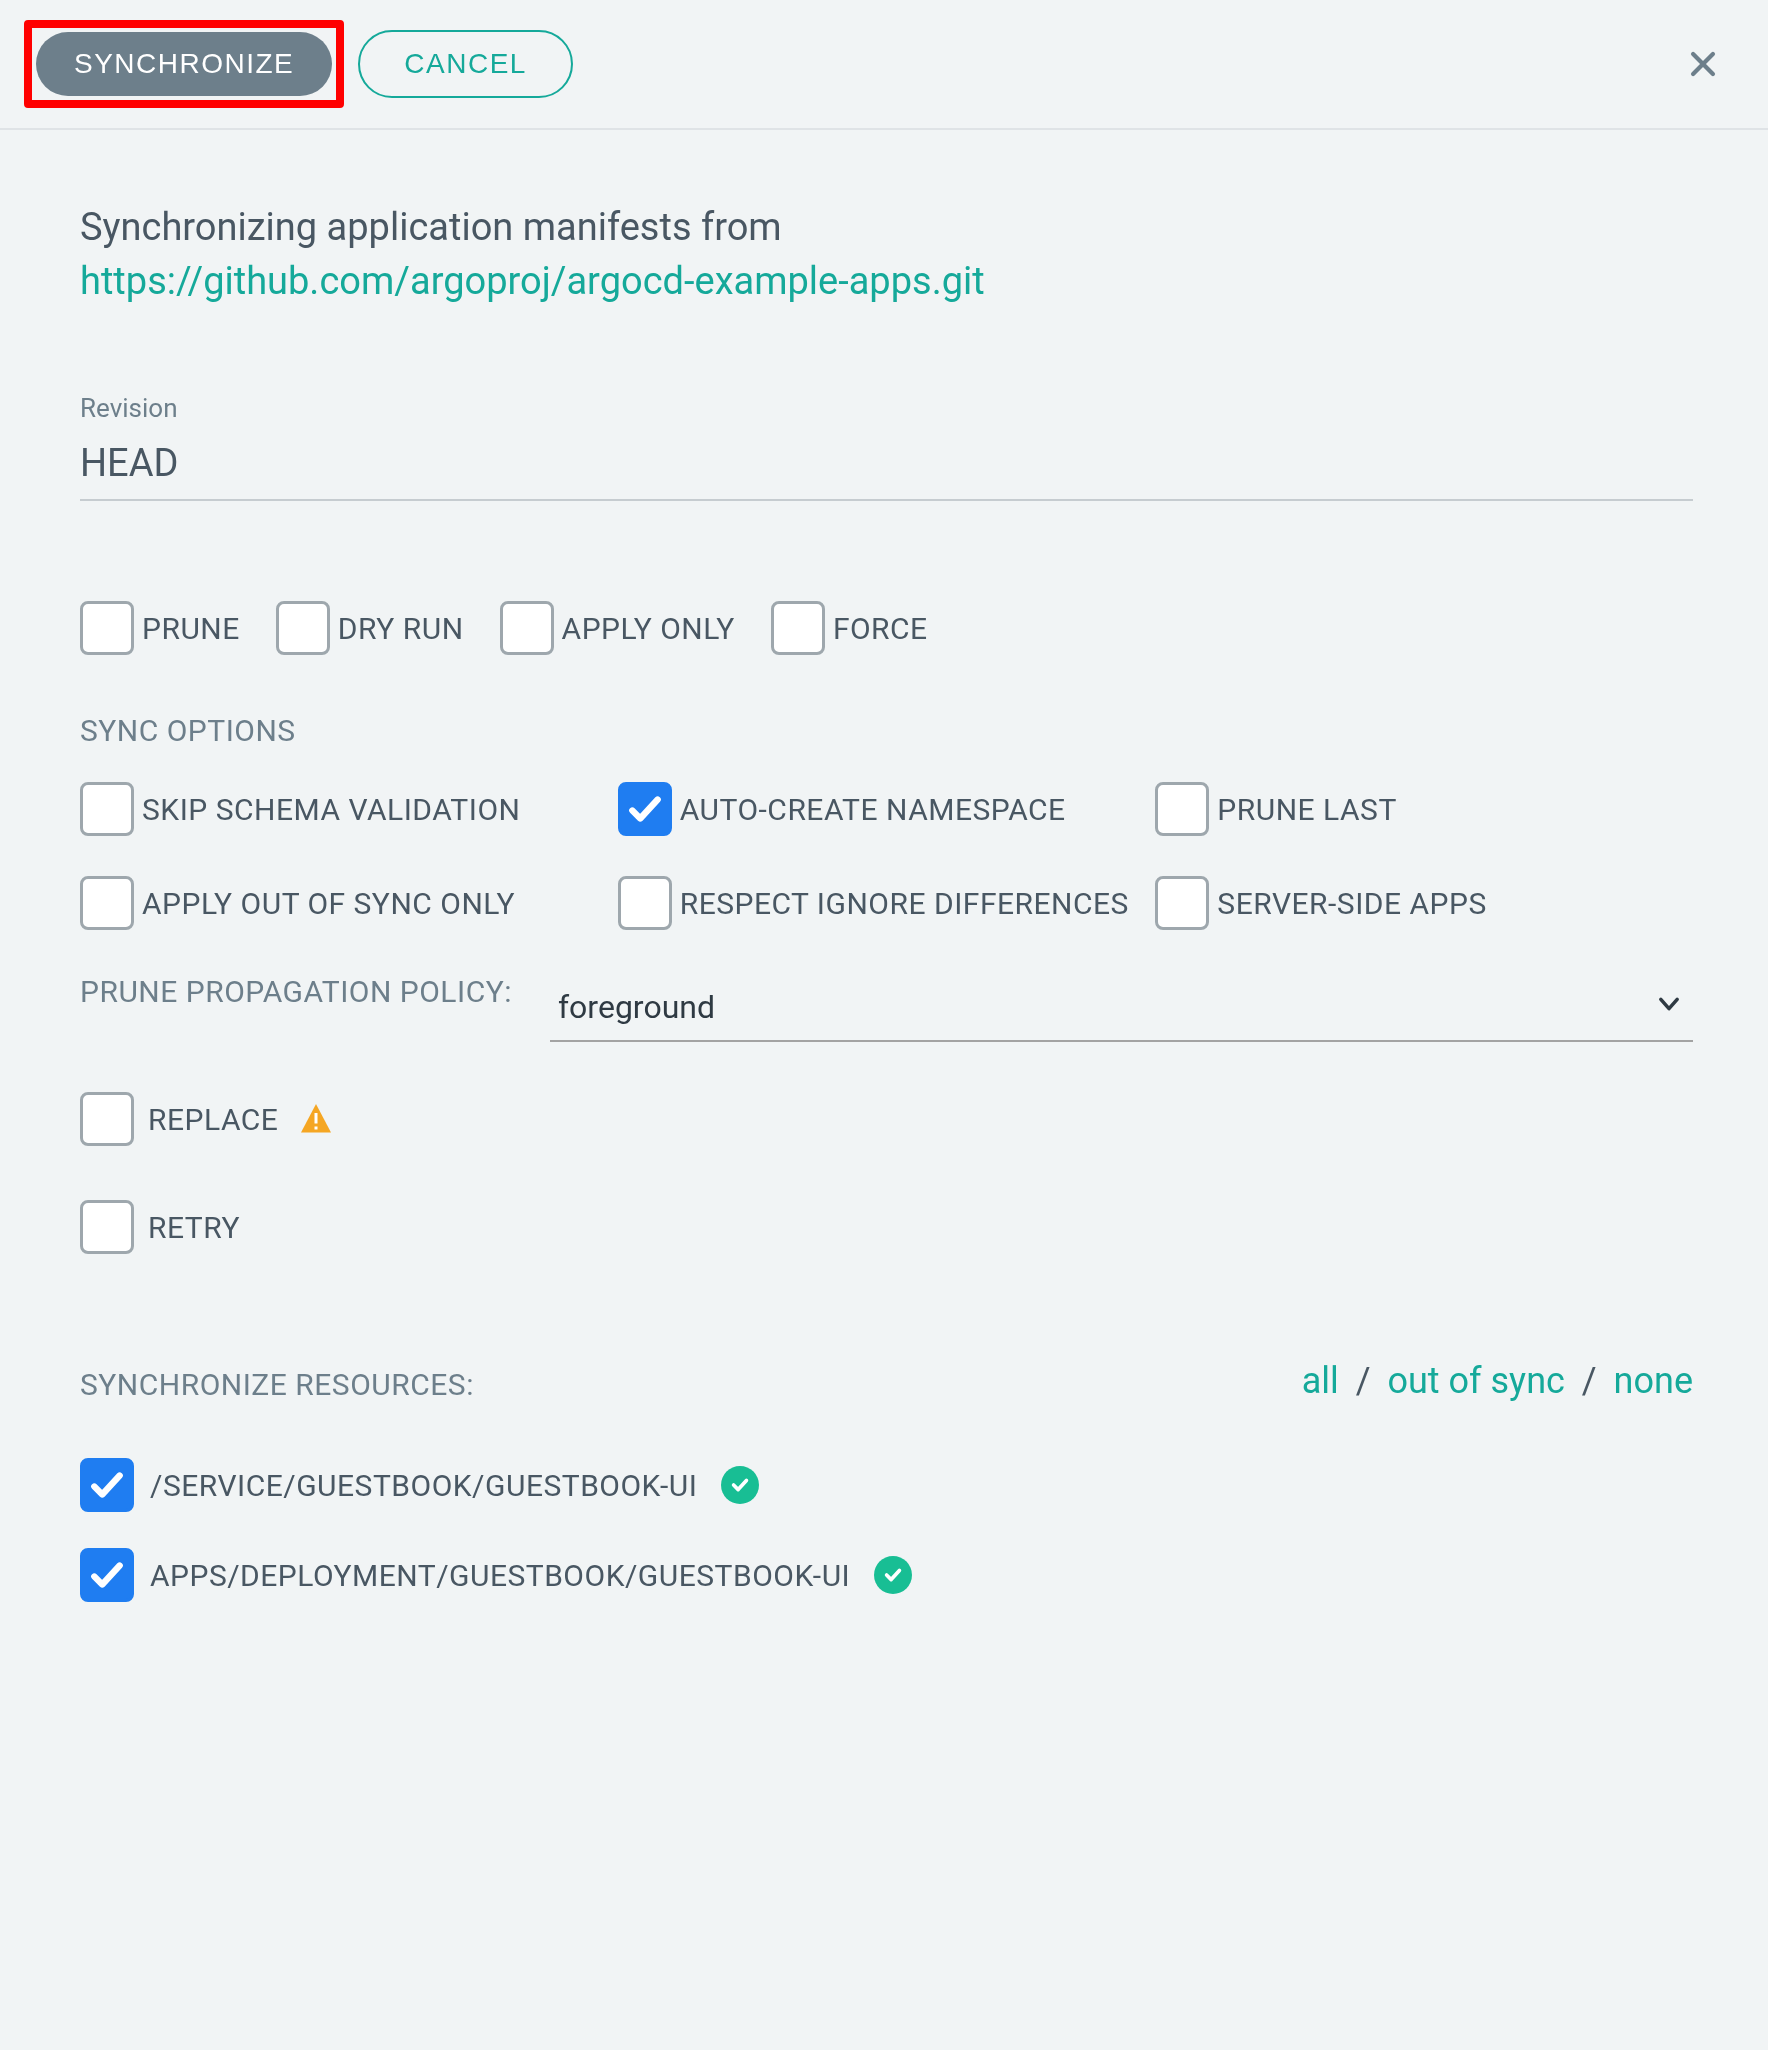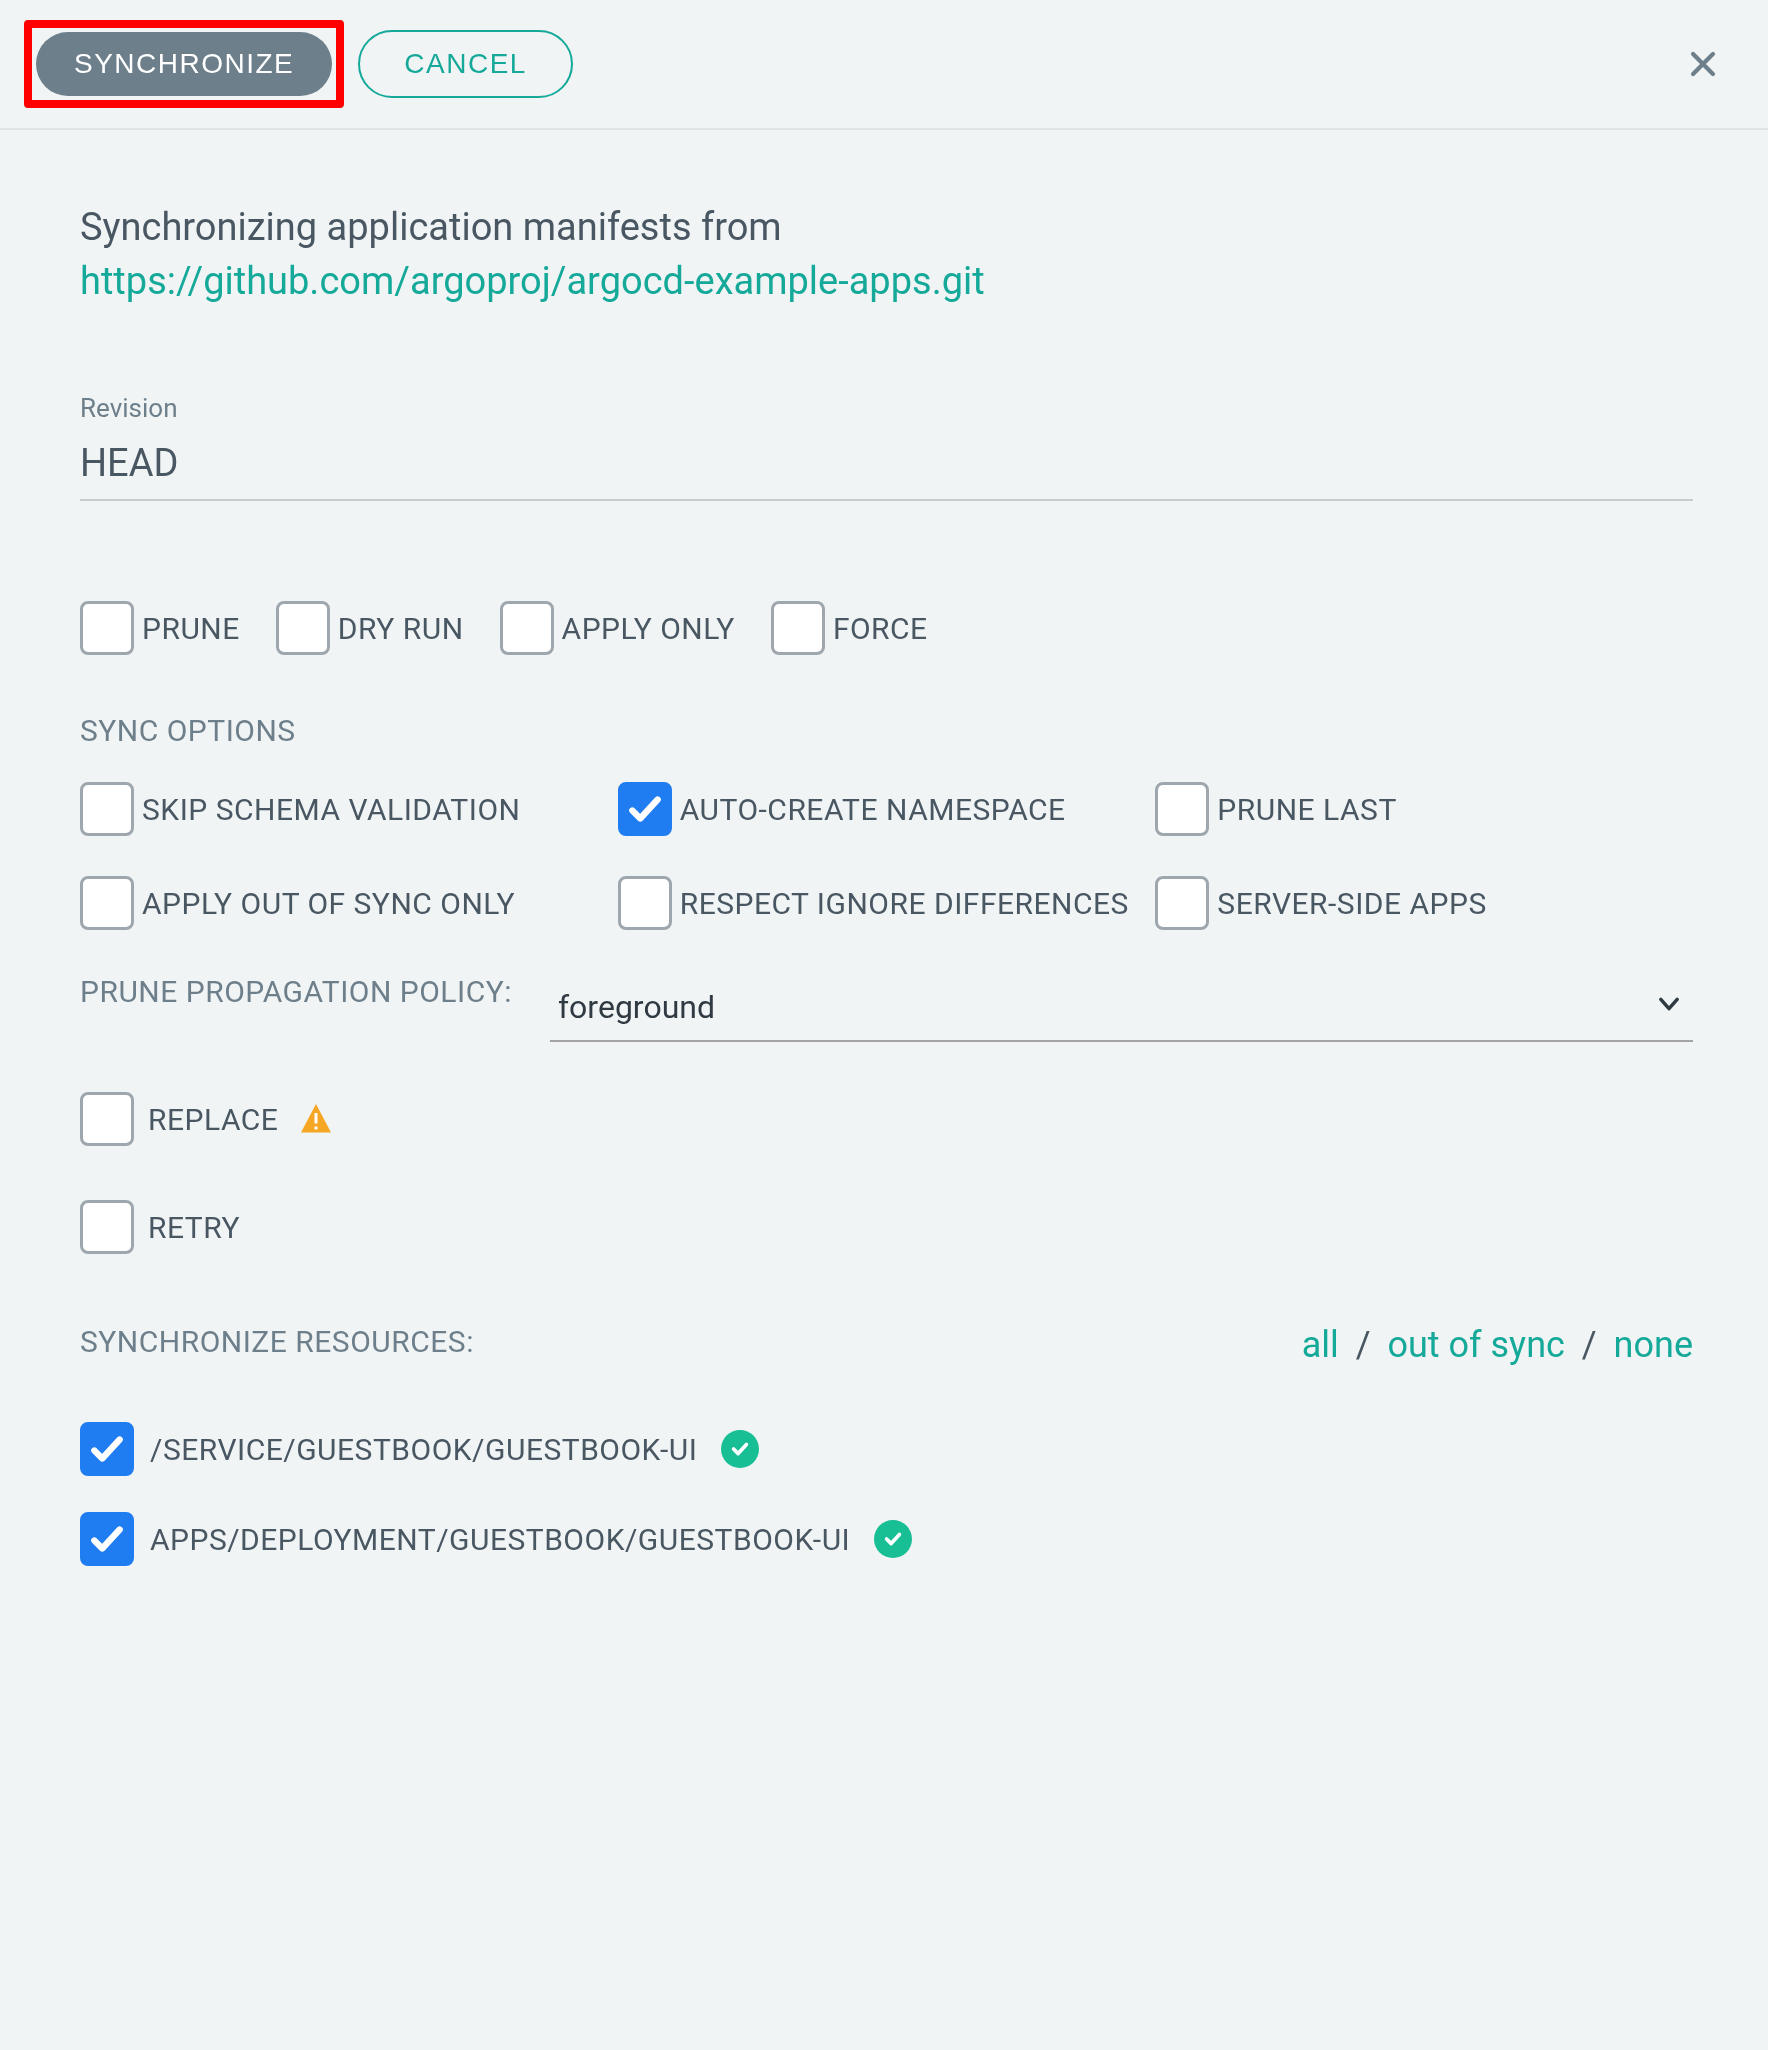--- a/index.html
+++ b/index.html
@@ -150,22 +150,22 @@
     color: #2f3a43;
   }
   .chevron svg { width: 28px; height: 28px; }
   .single-opt { margin-top: 50px; }
   .single-opt .check-item { gap: 14px; }
   .warn-icon { color: #f5a623; margin-left: 6px; }
   .warn-icon svg { width: 36px; height: 36px; display: block; }
   .resources-row {
     display: flex;
     justify-content: space-between;
-    align-items: flex-start;
-    margin-top: 66px;
+    align-items: flex-end;
+    margin-top: 102px;
   }
   .resources-row .section-label { margin-top: 0; }
   .filter-links {
     font-size: 36px;
     color: #495763;
   }
   .filter-links a {
     color: #15a99a;
     text-decoration: none;
     cursor: pointer;

